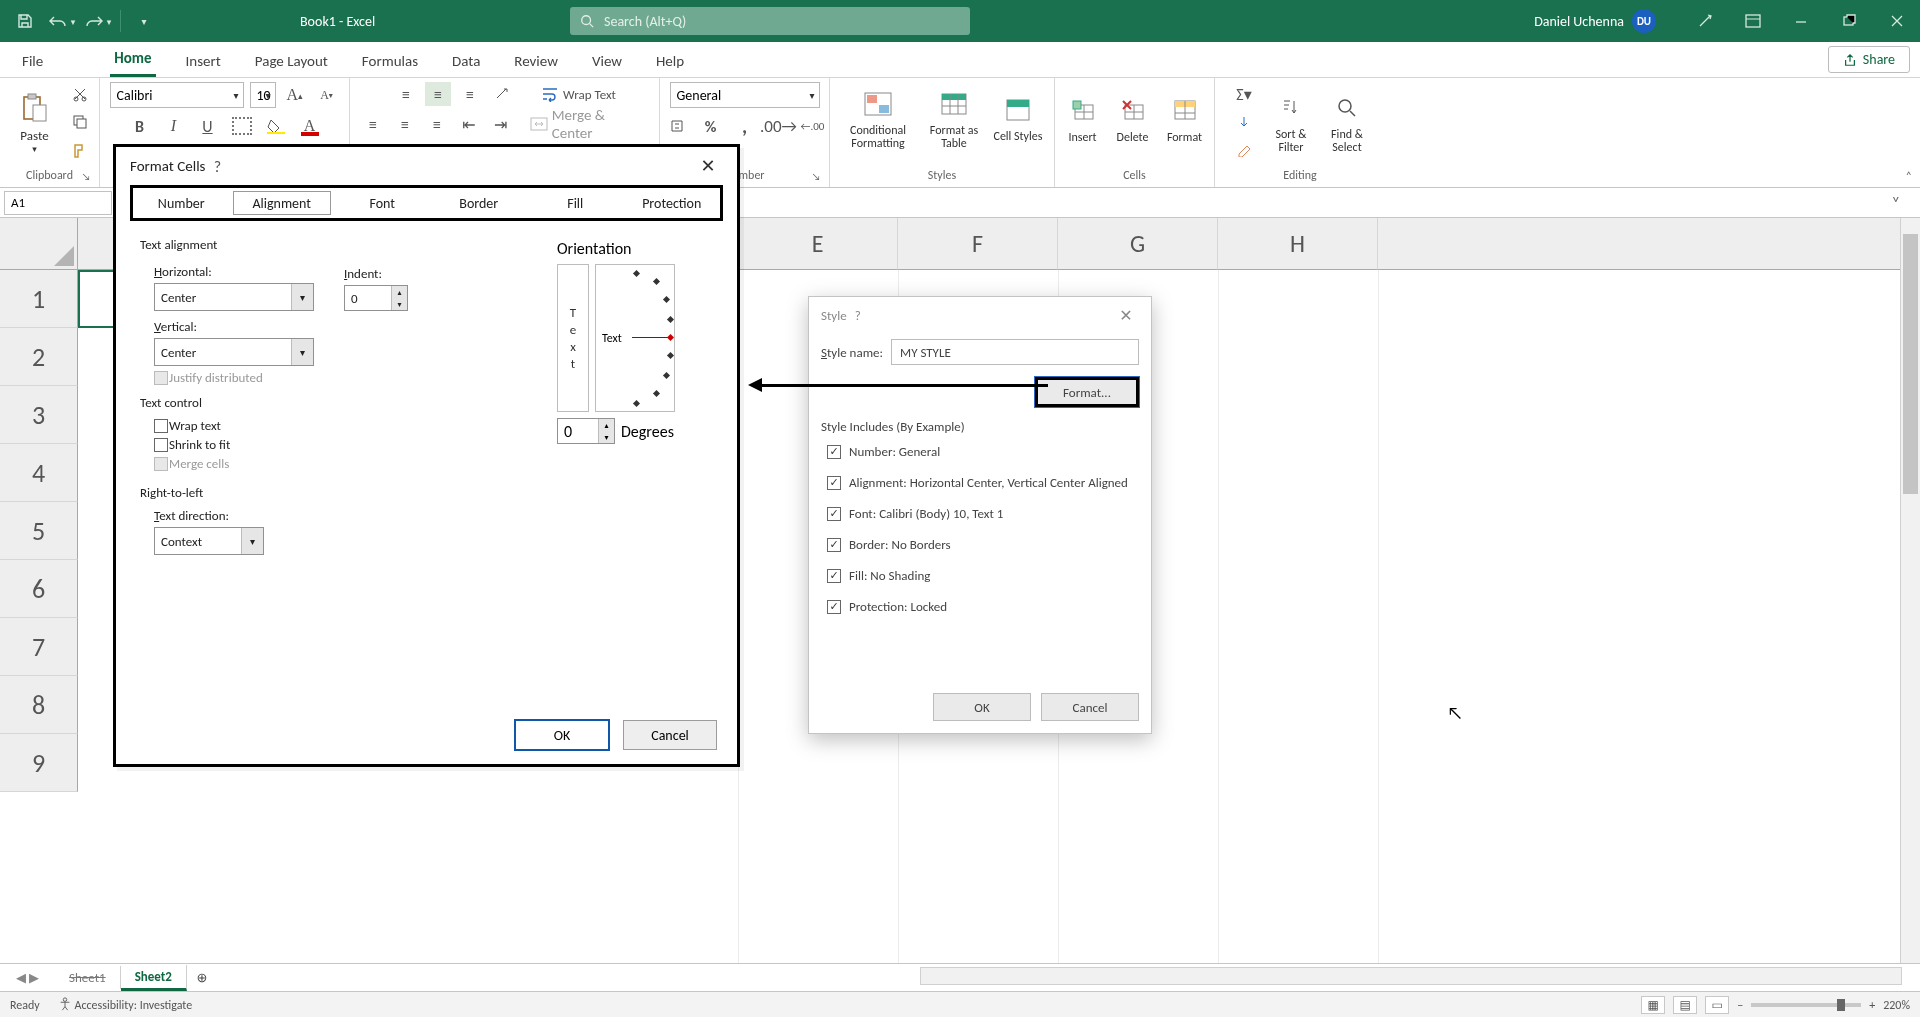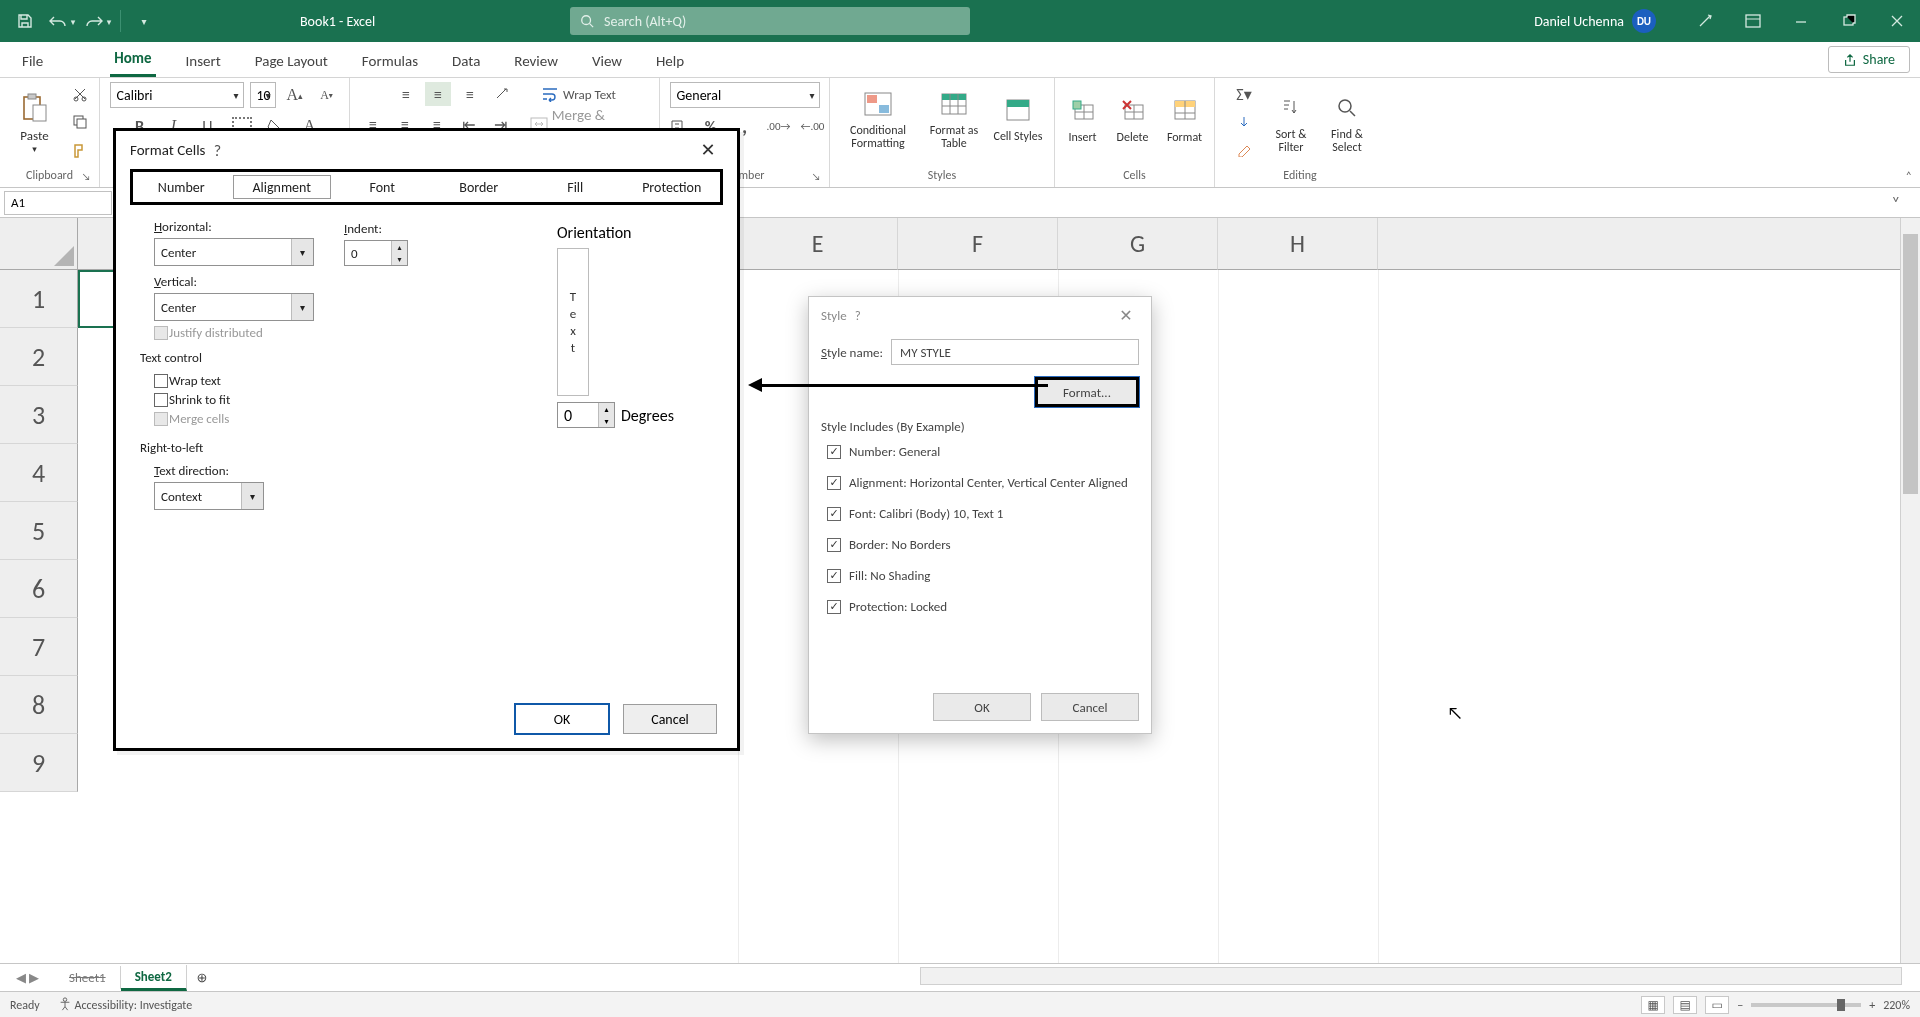--- a/index.html
+++ b/index.html
@@ -63,21 +63,21 @@
 .sheet-tab  { padding:4px 14px; border-right:1px solid #d0d0d0; }
 .sheet-tab.active { border-bottom:3px solid #0f6842; color:#0f6842; font-weight:600; background:#fff; }
 .sheet-tabs .hscroll { position:absolute; right:18px; left:920px; top:3px; height:18px; background:#f1f1f1; border:1px solid #d0d0d0; }
 .statusbar  { height:26px; background:#f3f3f3; border-top:1px solid #c6c6c6; display:flex; align-items:center; font-size:12px; color:#555; padding:0 10px; gap:18px; position:relative; }
 .statusbar .right { position:absolute; right:10px; display:flex; align-items:center; gap:8px; }
 .view-btn   { width:24px; height:18px; display:flex; align-items:center; justify-content:center; border:1px solid #c8c8c8; background:#fff; }
 .zoom-slider{ width:110px; height:4px; background:#c8c8c8; position:relative; }
 .zoom-slider .thumb{ position:absolute; top:-4px; left:78%; width:8px; height:12px; background:#666; }
 
 
-.fc-dialog  { position:absolute; left:113px; top:128px; width:627px; height:623px; background:#fff; border:3px solid #000; z-index:50; box-shadow:4px 4px 0 rgba(0,0,0,.05); }
+.fc-dialog  { position:absolute; left:113px; top:144px; width:627px; height:623px; background:#fff; border:3px solid #000; z-index:50; box-shadow:4px 4px 0 rgba(0,0,0,.05); }
 .fc-title   { height:38px; display:flex; align-items:center; padding:0 14px; font-size:15px; color:#222; }
 .fc-title .x{ margin-left:auto; font-size:18px; color:#333; width:30px; text-align:center; }
 .fc-title .q{ font-size:16px; color:#555; width:24px; text-align:center; }
 .fc-tabs    { margin:0 14px; border:3px solid #000; display:flex; height:36px; }
 .fc-tabs .t { flex:1; display:flex; align-items:center; justify-content:center; font-size:14px; color:#222; }
 .fc-tabs .t.sel { border:1px solid #9a9a9a; background:#fff; margin:3px; }
 .fc-body    { padding:10px 24px; font-size:13px; color:#222; }
 .fc-body h4 { font-weight:400; margin:6px 0 8px; }
 .fc-field   { display:flex; flex-direction:column; margin:4px 0 4px 14px; }
 .fc-field label { margin-bottom:4px; }
@@ -332,21 +332,21 @@
         </div>
       </div>
     <div class="group-row" style="gap:8px;margin-top:6px">
       <div class="sml">
           <svg width="16" height="16">
             <path stroke="#555" fill="none" d="M3 3h10v10H3zM6 6h4M6 10h4"></path>
           </svg>
         </div>
       <div class="sml" style="font-weight:600">%</div>
       <div class="sml" style="font-size:20px;font-weight:600">,</div>
-      <div class="sml" style="font-size:11px">.00→</div>
+      <div class="sml" style="font-size:17px">.00→</div>
       <div class="sml" style="font-size:11px">←.00</div>
     </div>
     <div class="group-label">Number</div>
     <div class="dlg-launcher">↘</div>
   </div>
 
   <div class="group" style="width:225px">
     <div class="group-row">
       <div class="big-btn" style="width:78px">
         <div class="ic">
@@ -540,20 +540,21 @@
   <div class="fc-tabs">
     <div class="t">Number</div>
     <div class="t sel">Alignment</div>
     <div class="t">Font</div>
     <div class="t">Border</div>
     <div class="t">Fill</div>
     <div class="t">Protection</div>
   </div>
 
   <div class="fc-body">
+    <h4>Text alignment</h4>
 
     <div style="display:flex;gap:30px;align-items:flex-end">
       <div class="fc-field">
         <label><span class="u">H</span><span></span>orizontal:</label>
         <div class="fc-select">
             <span>Center</span>
             <span class="arr">▾</span>
           </div>
       </div>
       <div class="fc-field" style="margin-left:0">
@@ -607,20 +608,33 @@
 
   <div class="fc-orient">
     <span>Orientation</span>
     <div class="orient-box">
       <div class="orient-v">
           <span>T</span>
           <span>e</span>
           <span>x</span>
           <span>t</span>
         </div>
+      <div class="orient-dial">
+        <span class="lbl">Text</span>
+        <div class="line"></div>
+        <div class="dot" style="left:38px;top:6px"></div>
+        <div class="dot" style="left:58px;top:14px"></div>
+        <div class="dot" style="left:68px;top:32px"></div>
+        <div class="dot" style="left:72px;top:52px"></div>
+        <div class="dot red" style="left:72px;top:70px"></div>
+        <div class="dot" style="left:72px;top:88px"></div>
+        <div class="dot" style="left:68px;top:108px"></div>
+        <div class="dot" style="left:58px;top:126px"></div>
+        <div class="dot" style="left:38px;top:136px"></div>
+      </div>
     </div>
     <div style="display:flex;align-items:center;gap:6px;margin-top:6px">
       <div class="fc-spinner" style="width:58px">
           <span>0</span>
           <div class="spin">
             <span>▴</span>
             <span>▾</span>
           </div>
         </div>
       <span><span class="u">D</span>egrees</span>

